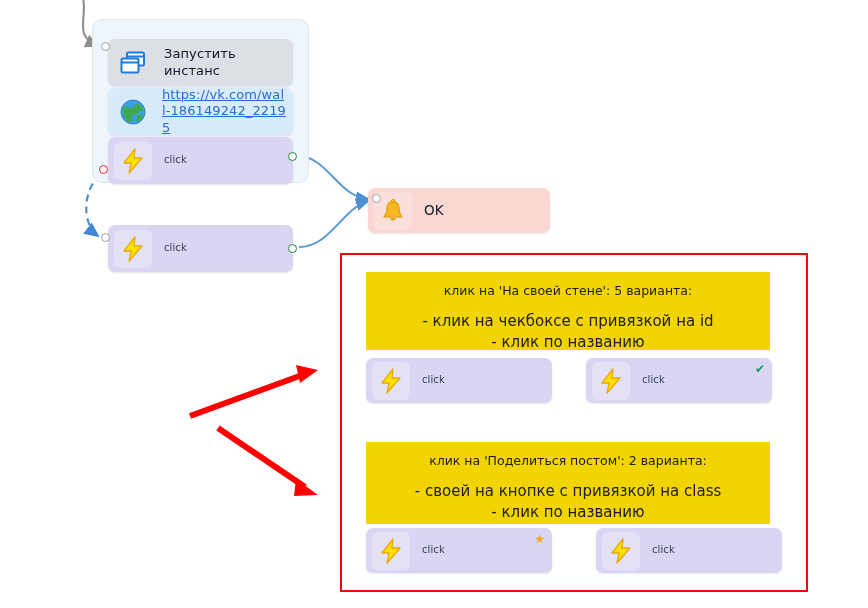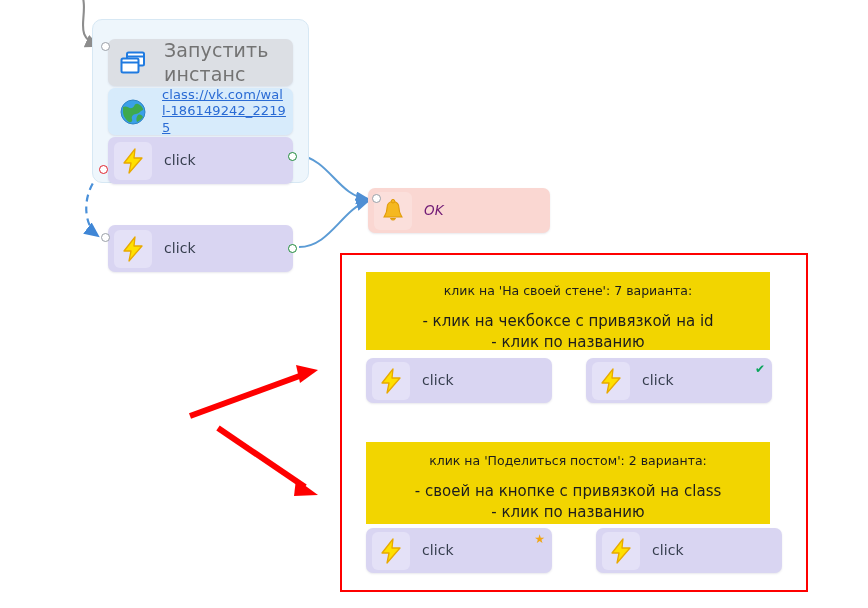--- a/index.html
+++ b/index.html
@@ -32,22 +32,22 @@
     box-shadow:0 1px 2px rgba(80,80,110,.13);
   }
   .node .ico{
     width:38px;height:38px;margin-left:6px;
     border-radius:6px;
     display:flex;align-items:center;justify-content:center;
     flex:0 0 auto;
   }
   .node .label{
     margin-left:12px;
-    font-size:19px;
-    color:#737373;
+    font-size:13px;
+    color:#0f172a;
     line-height:1.25;
     letter-spacing:.1px;
   }
 
   
   .node-instance{
     left:108px;top:39px;width:185px;height:47px;
     background:#dcdfe4;
   }
   .node-instance .ico{background:#dcdfe4;}
@@ -63,32 +63,32 @@
     color:#2a6bd4;
     text-decoration:underline;
     word-break:break-all;
     margin-left:10px;
     max-width:124px;
   }
 
   
   .node-click{background:#d9d5f2;}
   .node-click .ico{background:#e4e1f7;}
-  .node-click .label{font-size:14px;color:#363e4e;}
+  .node-click .label{font-size:10px;color:#363e4e;}
 
   #click-a{left:108px;top:137px;width:185px;height:47px;}
   #click-b{left:108px;top:225px;width:185px;height:47px;}
 
   
   .node-ok{
     left:368px;top:188px;width:182px;height:45px;
     background:#fad7d2;
   }
   .node-ok .ico{background:#fbdfdb;}
-  .node-ok .label{font-size:13.5px;color:#701a75;font-style:italic;}
+  .node-ok .label{font-size:13.5px;color:#0f172a;}
 
   
   .port{
     position:absolute;width:9px;height:9px;border-radius:50%;
     background:#ffffff;box-sizing:border-box;
   }
   .port.in{border:1.6px solid #9aa0a8;}
   .port.out{border:1.6px solid #1f8a3b;}
   .port.err{border:1.6px solid #e0232e;}
 
@@ -188,21 +188,21 @@
 
   <div class="node node-url">
     <span class="ico">
       <svg width="28" height="28" viewBox="0 0 28 28">
         <circle cx="14" cy="14" r="12" fill="#3aa0e8"></circle>
         <path d="M4 9 C8 7 10 11 13 10 C16 9 15 5 19 6 C22 7 24 10 24 11 L24 12 C21 13 20 16 17 16 C14 16 12 19 13 21 C14 23 12 25 10 24 C7 22 4 18 4 14 Z" fill="#3ea94e"></path>
         <path d="M19 17 C21 16 23 17 24 19 C22 22 20 23 18 24 C17 22 17 19 19 17 Z" fill="#3ea94e"></path>
         <circle cx="14" cy="14" r="12" fill="none" stroke="#2f84c4" stroke-width="1"></circle>
       </svg>
     </span>
-    <span class="label">class://vk.com/wall-186149242_22195</span>
+    <span class="label">https://vk.com/wall-186149242_22195</span>
   </div>
 
   <div class="node node-click" id="click-a">
     <span class="ico">
       <svg class="bolt" width="22" height="26" viewBox="0 0 22 26">
         <path d="M13 1 L2 15 H9 L7 25 L20 10 H12 Z" fill="#ffe000" stroke="#e8a900" stroke-width="1.3" stroke-linejoin="round"></path>
       </svg>
     </span>
     <span class="label">click</span>
   </div>
@@ -230,21 +230,21 @@
   <span class="port in" id="port-group-in"></span>
   <span class="port out" id="port-clicka-out"></span>
   <span class="port err" id="port-clicka-err"></span>
   <span class="port in" id="port-clickb-in"></span>
   <span class="port out" id="port-clickb-out"></span>
   <span class="port in" id="port-ok-in"></span>
 
   <div class="annot-box"></div>
 
   <div class="note" id="note-1">
-    <div class="note-title">клик на 'На своей стене': 7 варианта:</div>
+    <div class="note-title">клик на 'На своей стене': 5 варианта:</div>
     <div class="note-lines">
       <div>- клик на чекбоксе с привязкой на id</div>
       <div>- клик по названию</div>
     </div>
   </div>
 
   <div class="node node-click" id="v1a">
     <span class="ico">
       <svg class="bolt" width="22" height="26" viewBox="0 0 22 26">
         <path d="M13 1 L2 15 H9 L7 25 L20 10 H12 Z" fill="#ffe000" stroke="#e8a900" stroke-width="1.3" stroke-linejoin="round"></path>

